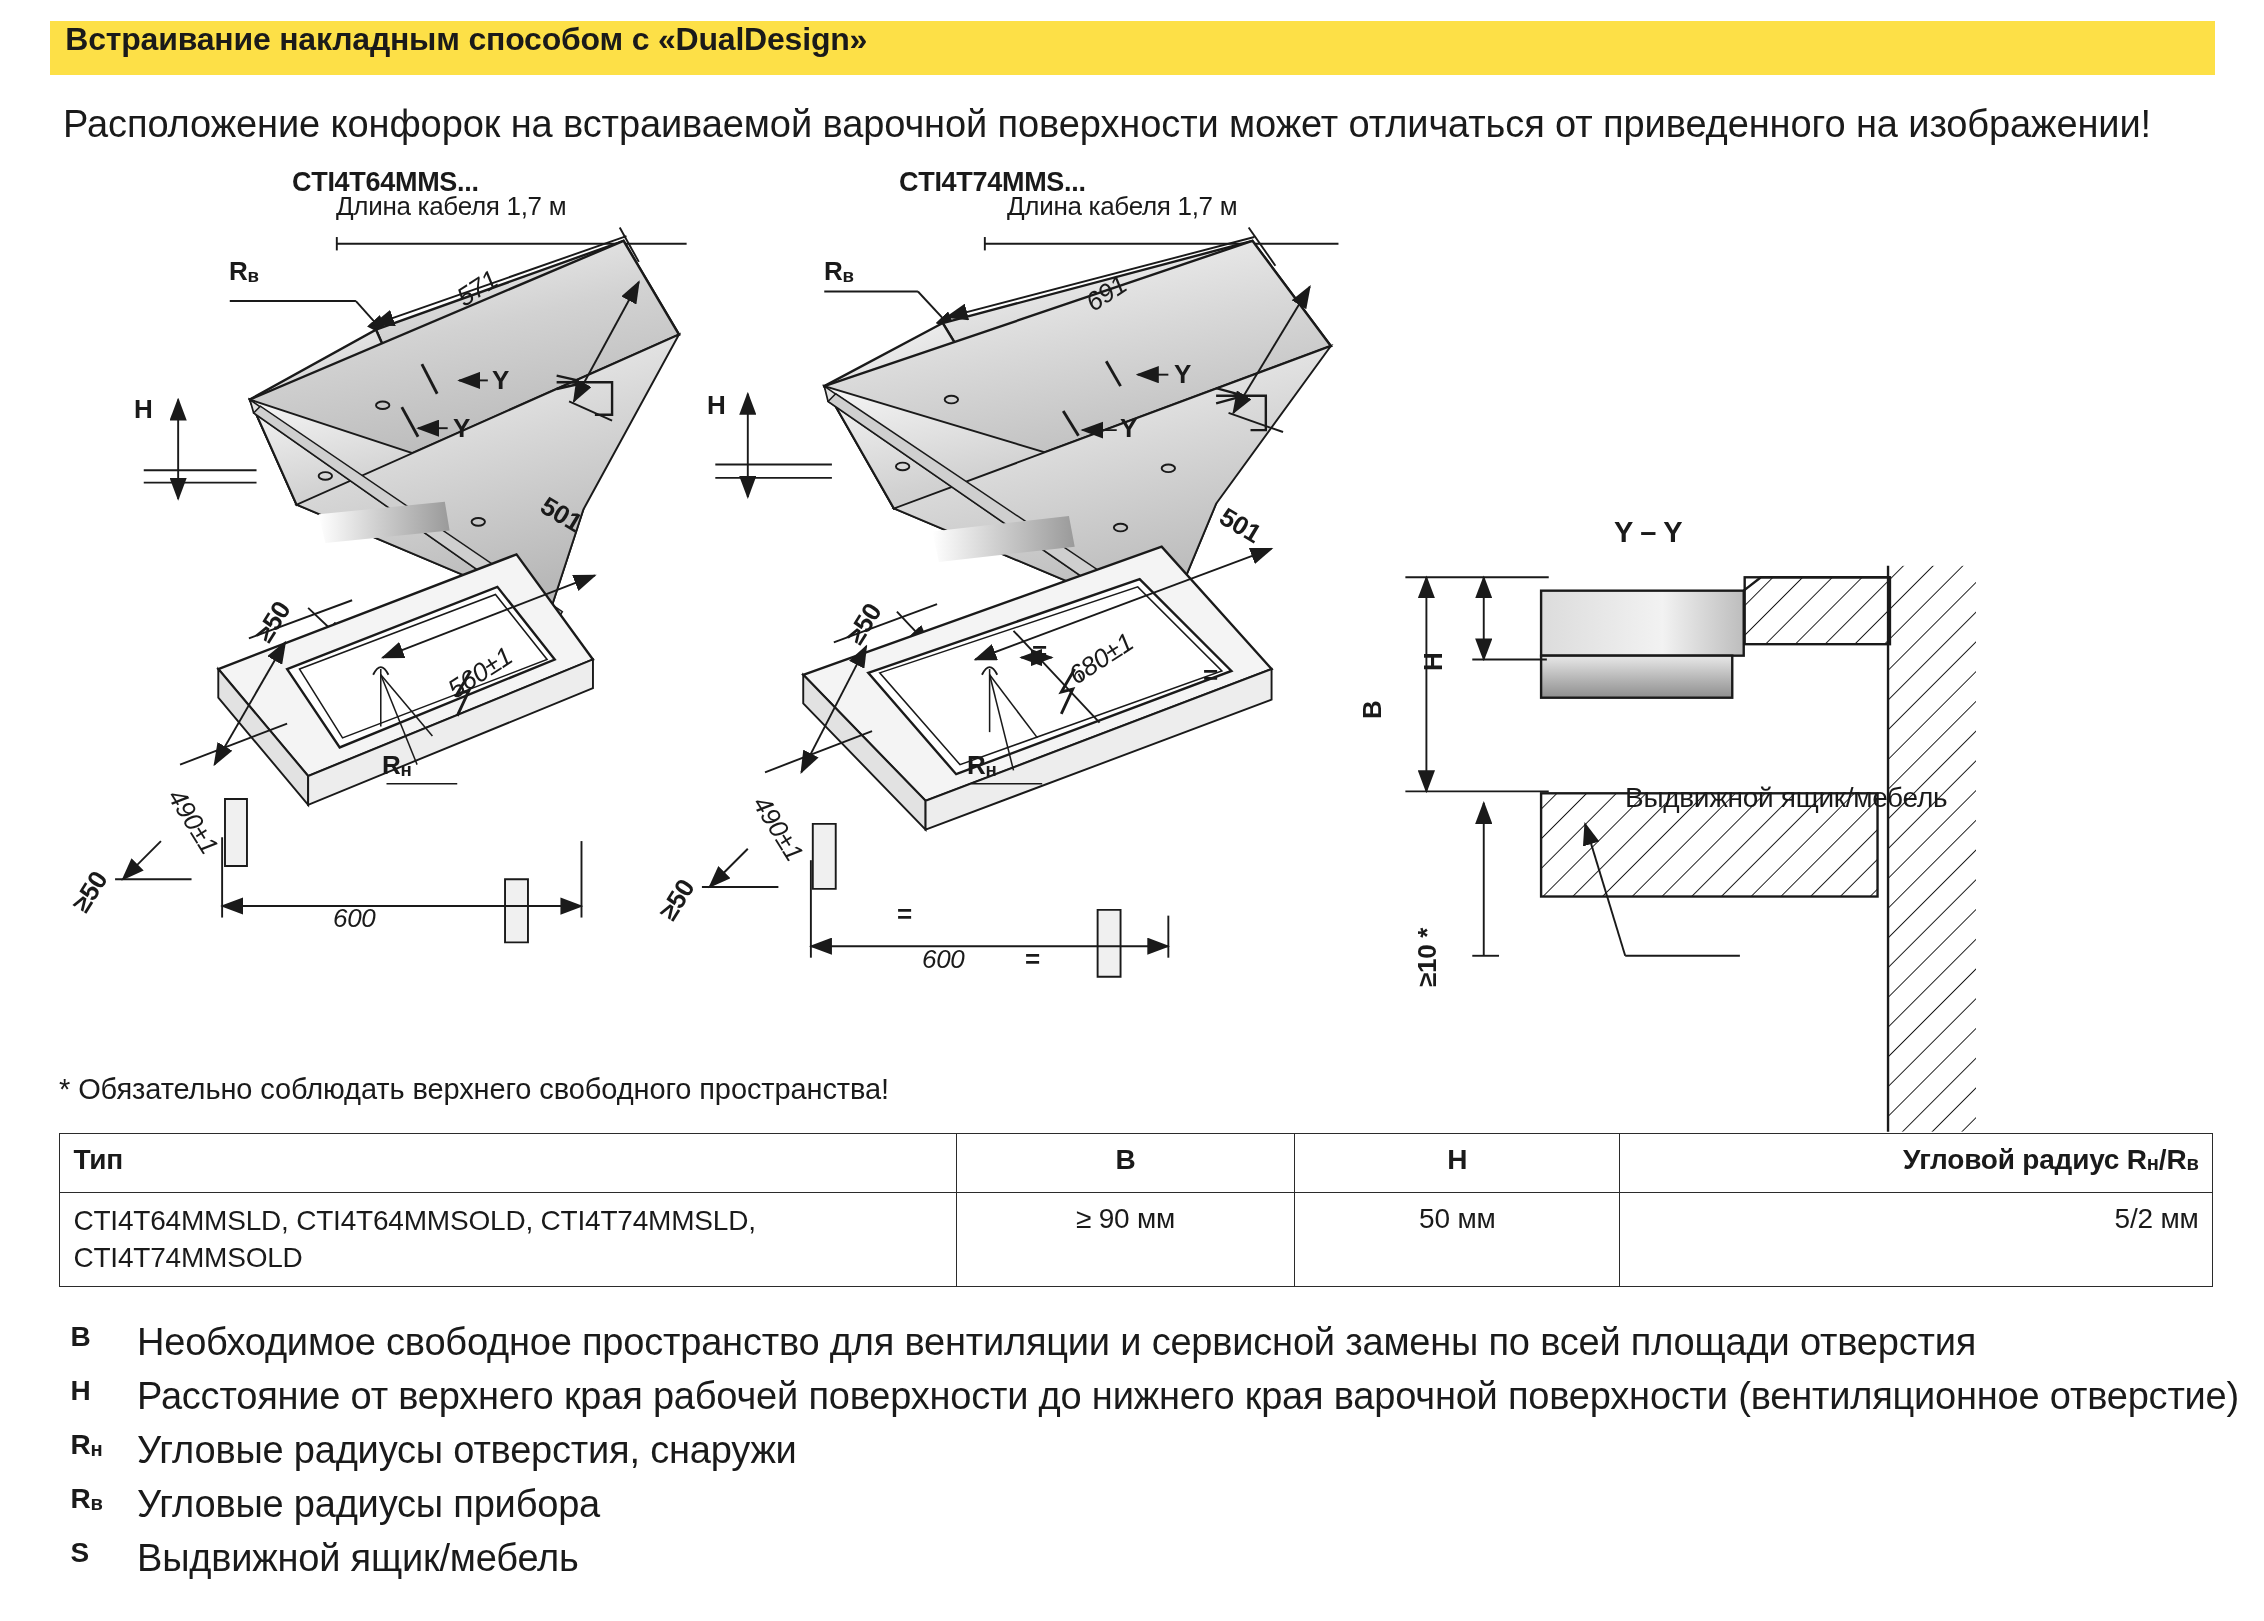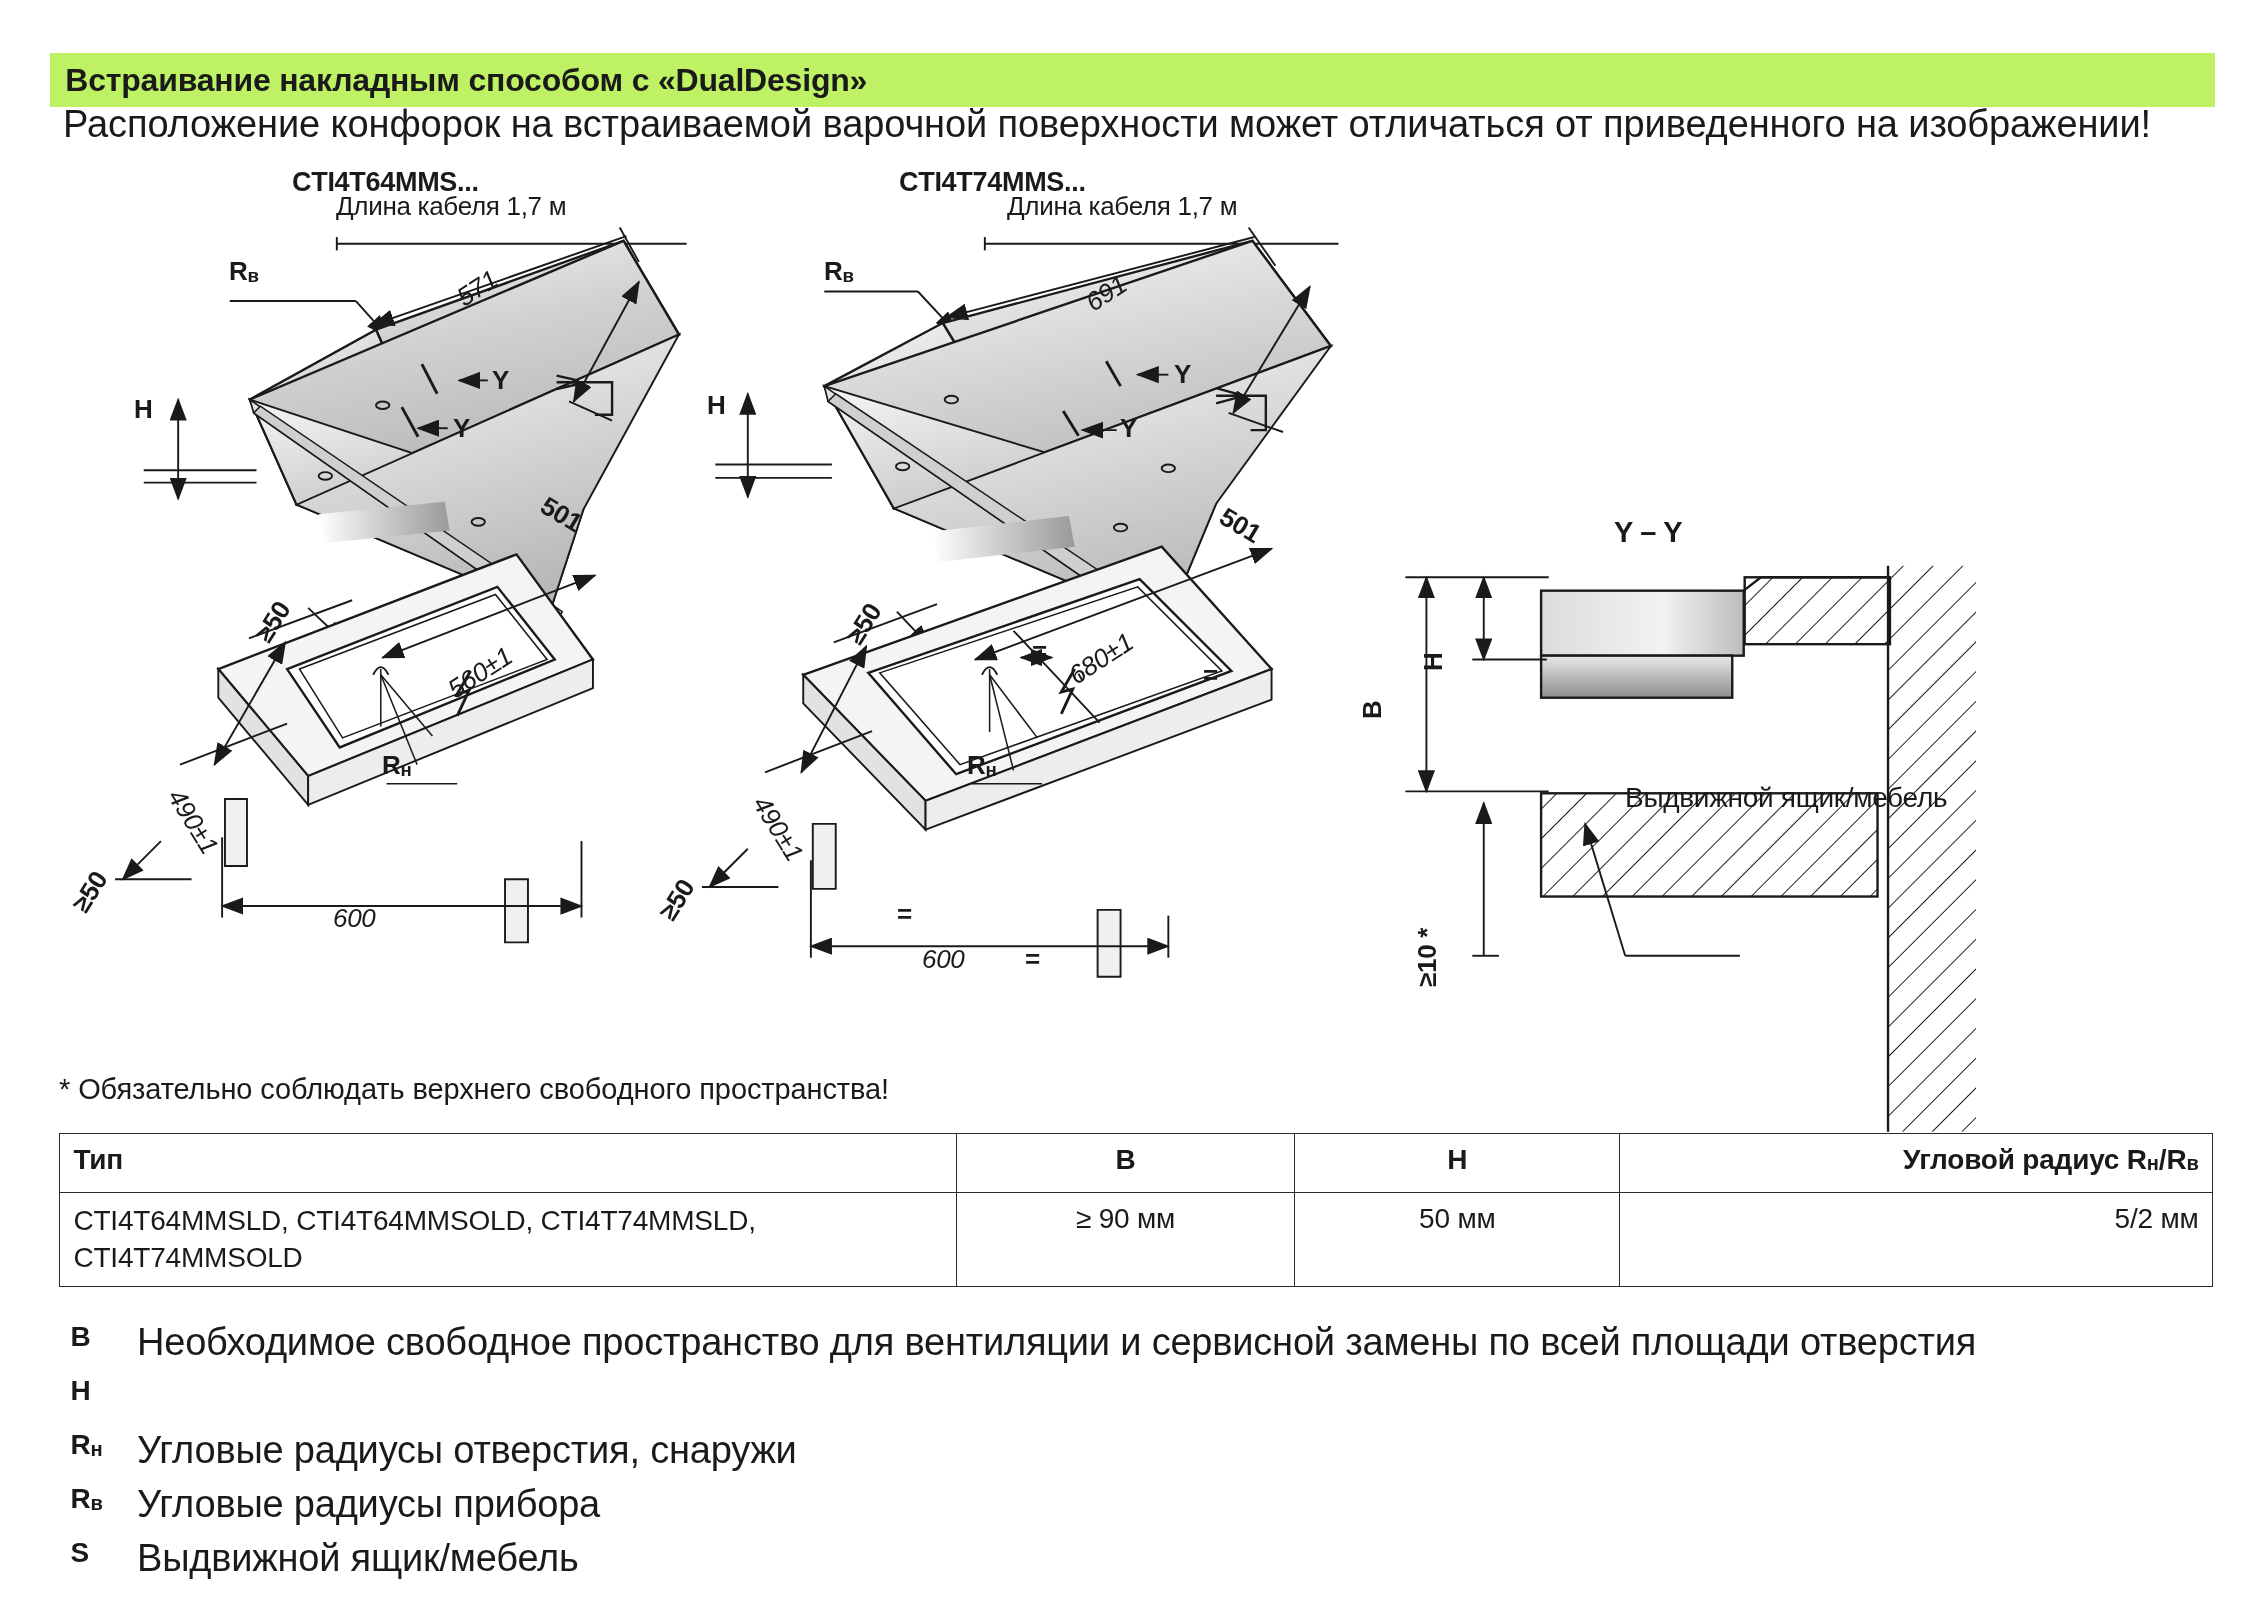--- a/index.html
+++ b/index.html
@@ -12,22 +12,22 @@
     color: #1a1a1a;
     position: relative;
     overflow: hidden;
   }
 
   
   .title-bar {
     position: absolute;
     left: 50px; top: 21px;
     width: 2165px; height: 54px;
-    background: #bef264;
-    display: flex; align-items: center; margin-top: 32px;
+    background: #fde047;
+    display: flex; 
   }
   .title-bar .title-text {
     font-size: 32px;
     font-weight: bold;
     letter-spacing: -0.2px;
     padding-left: 15.3px;
   }
 
   .intro-text {
     position: absolute;
@@ -421,20 +421,21 @@
   </tbody>
 </table>
 
 <div class="legend">
   <div class="legend-row">
     <div class="legend-sym">B</div>
     <div class="legend-desc">Необходимое свободное пространство для вентиляции и сервисной замены по всей площади отверстия</div>
   </div>
   <div class="legend-row">
     <div class="legend-sym">H</div>
+    <div class="legend-desc">Расстояние от верхнего края рабочей поверхности до нижнего края варочной поверхности (вентиляционное отверстие)</div>
   </div>
   <div class="legend-row">
     <div class="legend-sym">R<span class="sub">н</span></div>
     <div class="legend-desc">Угловые радиусы отверстия, снаружи</div>
   </div>
   <div class="legend-row">
     <div class="legend-sym">R<span class="sub">в</span></div>
     <div class="legend-desc">Угловые радиусы прибора</div>
   </div>
   <div class="legend-row">

